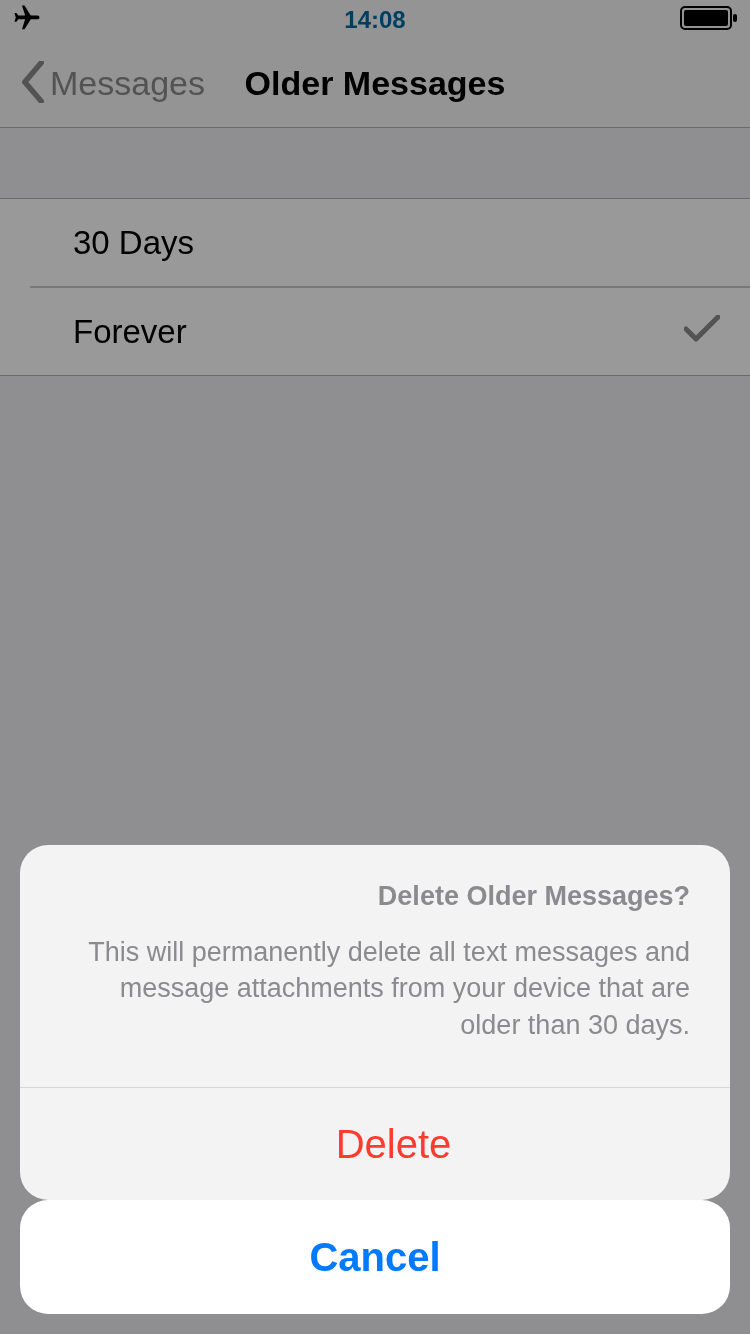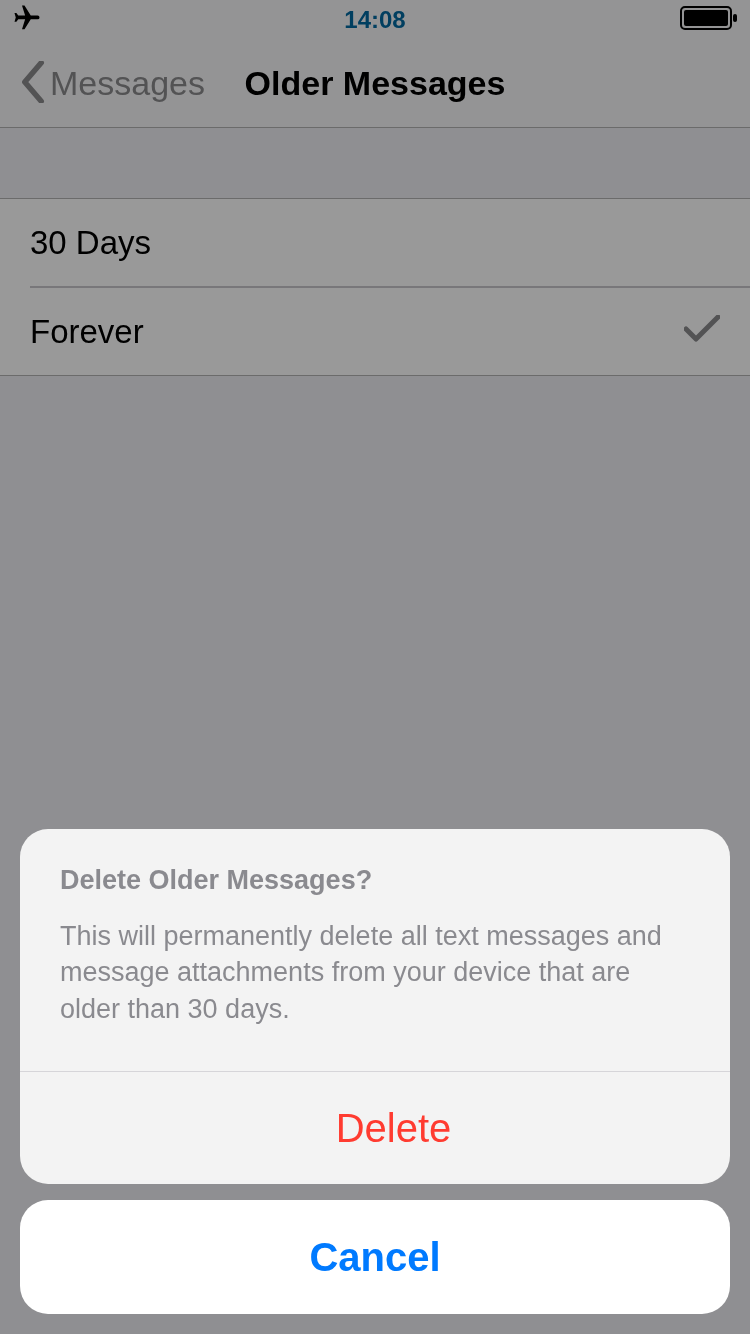--- a/index.html
+++ b/index.html
@@ -79,20 +79,21 @@
       border-bottom: 1px solid #b2b2b2;
     }
     .list-row {
       display: flex;
       align-items: center;
       justify-content: space-between;
       min-height: 87px;
       padding: 0 30px;
       font-size: 33px;
       color: #000;
+      margin-left: 43px;
     }
     .list-sep {
       height: 1px;
       background: #c8c7cc;
       margin-left: 30px;
     }
     .checkmark {
       color: #8a8a8d;
     }
 
@@ -110,21 +111,21 @@
       right: 20px;
       bottom: 20px;
     }
     .sheet-card {
       background: #f3f3f3;
       border-radius: 28px;
       overflow: hidden;
     }
     .sheet-header {
       padding: 36px 40px 44px 40px;
-      text-align: left;
+      text-align: right;
     }
     .sheet-title {
       font-size: 27px;
       font-weight: 600;
       color: #8a8a8f;
       margin-bottom: 22px;
     }
     .sheet-message {
       font-size: 27px;
       line-height: 1.35;
@@ -139,21 +140,20 @@
       display: flex;
       align-items: center;
       justify-content: center;
       font-size: 40px;
       padding-left: 37px;
     }
     .sheet-action.destructive {
       color: #ff3b30;
     }
     .sheet-cancel {
-      margin-top: 16px;
       background: #ffffff;
       border-radius: 28px;
       height: 114px;
       display: flex;
       align-items: center;
       justify-content: center;
       font-size: 40px;
       font-weight: 600;
       color: #007aff;
     }

